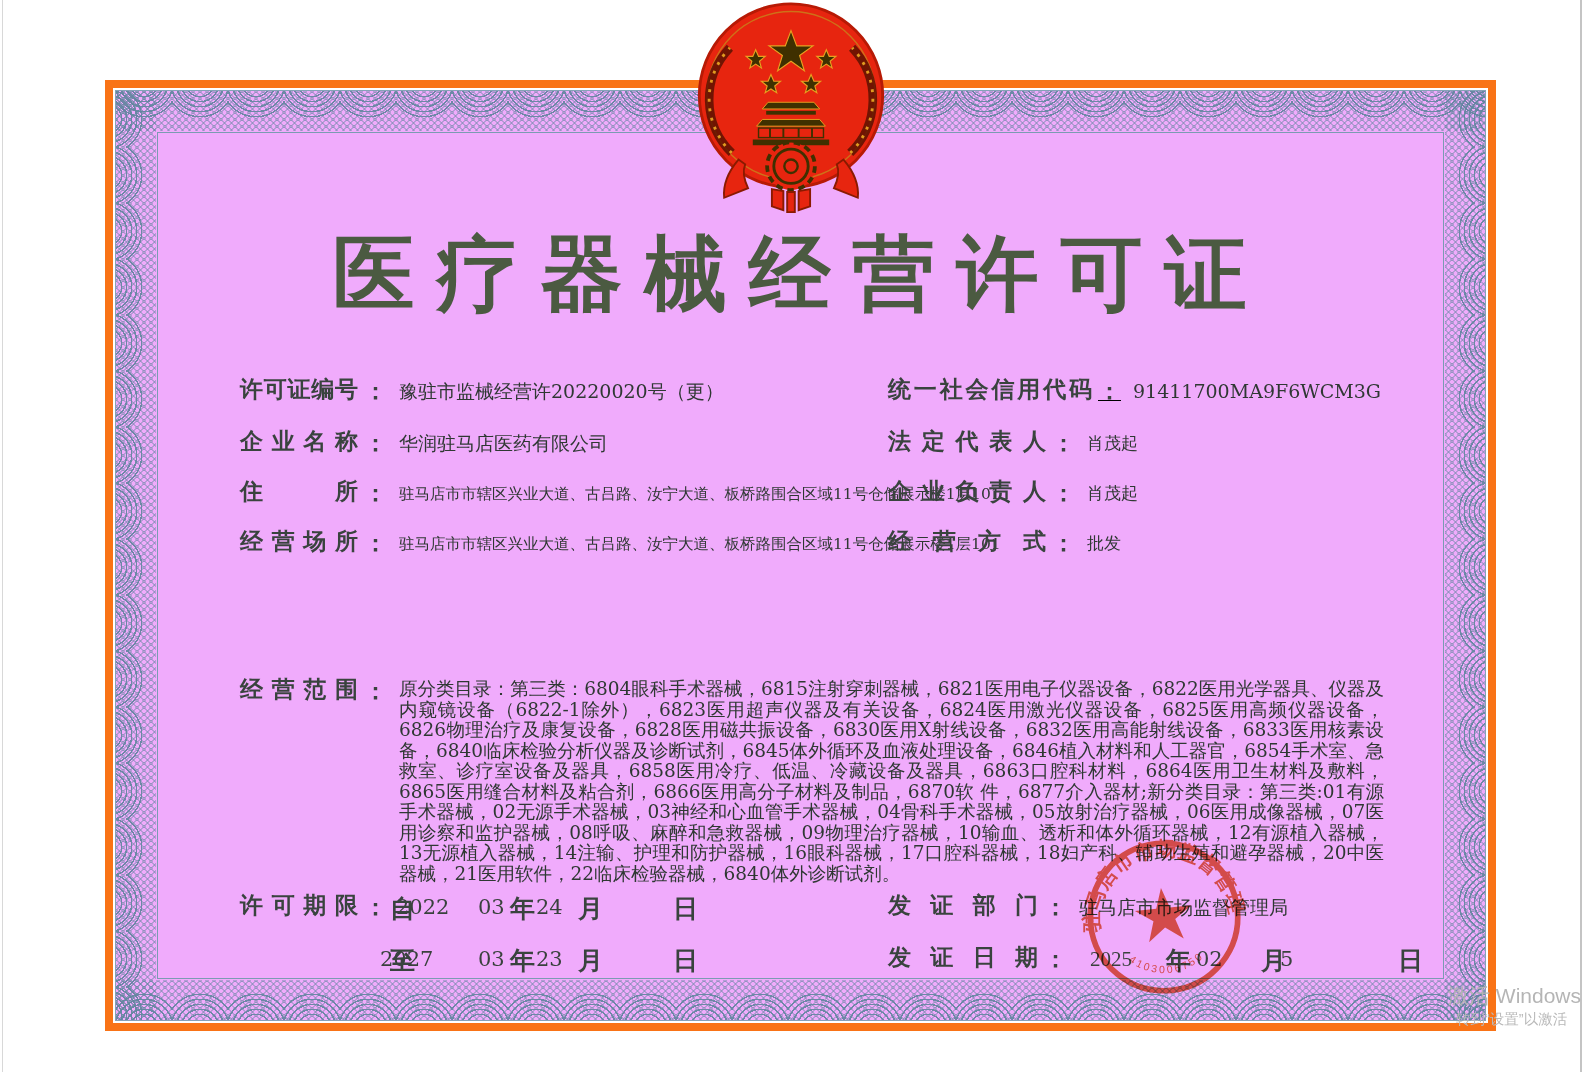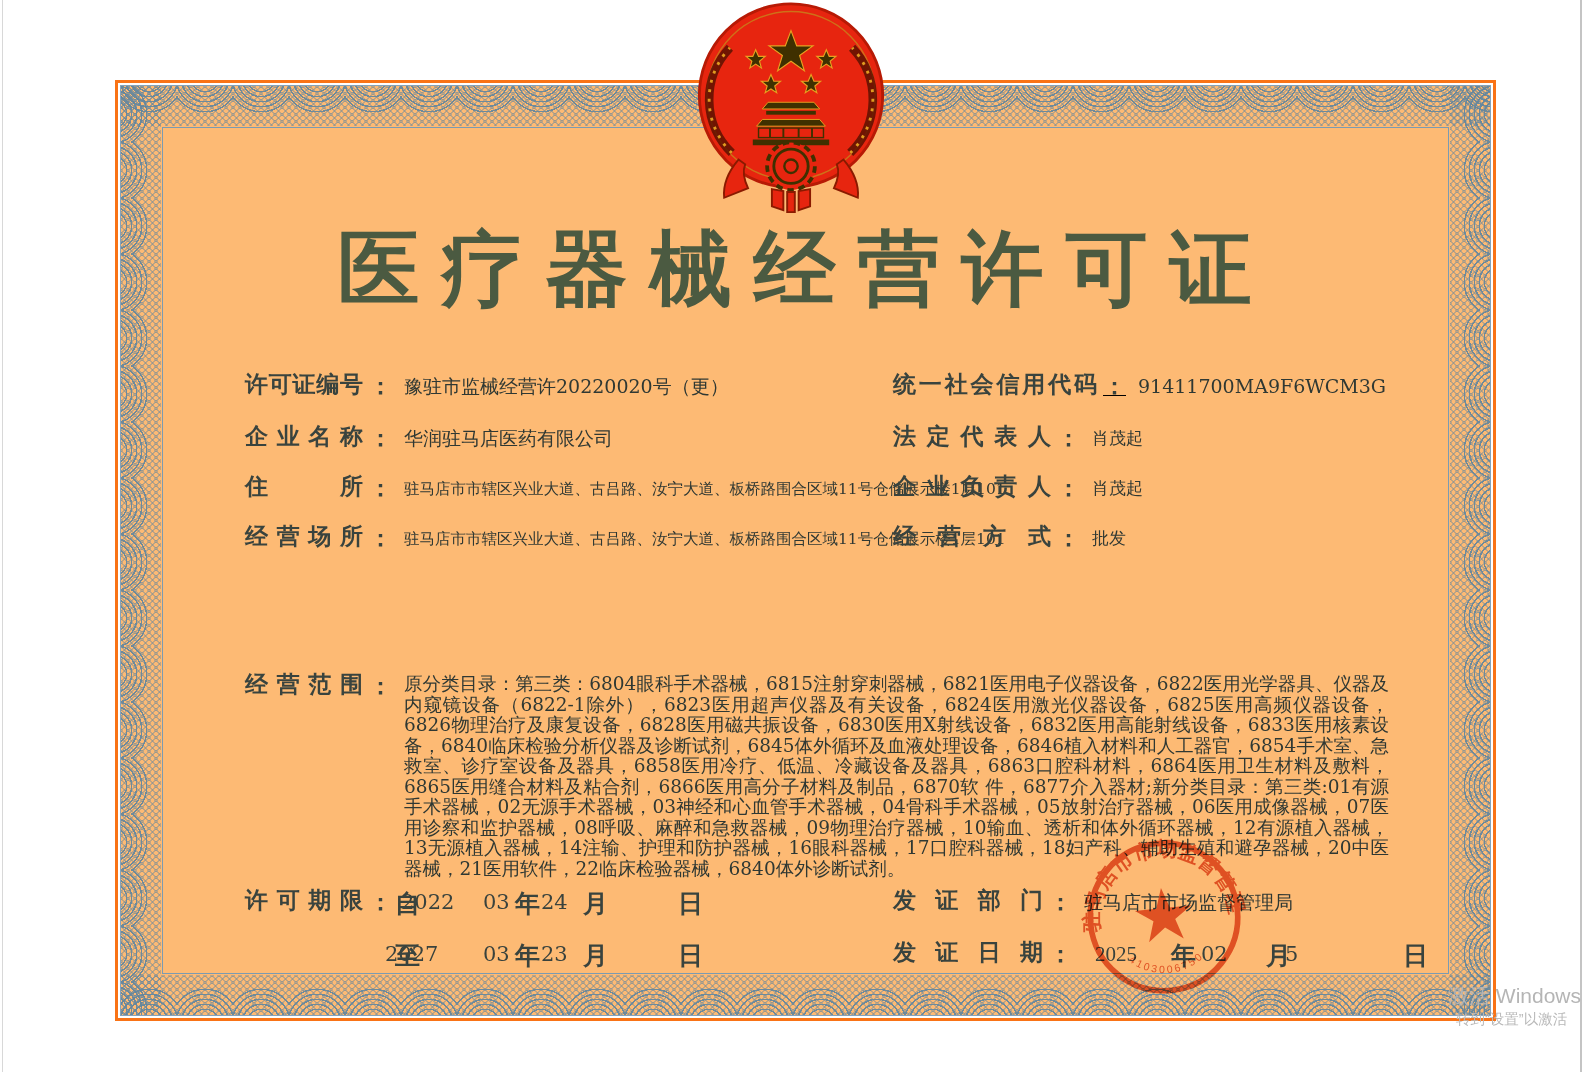--- a/index.html
+++ b/index.html
@@ -6,22 +6,22 @@
   body{
     width:1592px;height:1072px;position:relative;overflow:hidden;
     background:#ffffff;font-family:"Liberation Sans",sans-serif;
   }
   
   .win-edge-left{position:absolute;left:2px;top:0;width:1px;height:1072px;background:#d8d8d8;}
   .win-edge-right{position:absolute;left:1580px;top:0;width:2px;height:1072px;background:#c4c4c4;}
 
   
   .cert{
-    position:absolute;left:115px;top:80px;width:1375px;height:935px;
-    border:3px solid #f97316;background:#fdba74;
+    position:absolute;left:105px;top:80px;width:1375px;height:935px;
+    border:8px solid #f97316;background:#f0abfc;
     box-shadow: inset 0 0 0 2px #ffffff, inset 0 0 0 3px #86a2b8;
   }
   .band{position:absolute;opacity:.92;}
   .band-top{left:3px;right:3px;top:3px;height:40px;
     background-image:
       radial-gradient(circle at 28px -8px, transparent 0 13px, #62869f 13px 14.5px, transparent 14.5px 18px, #62869f 18px 19.5px, transparent 19.5px 23px, #62869f 23px 24.5px, transparent 24.5px 28px, #62869f 28px 29.5px, transparent 29.5px 33px, #62869f 33px 34.5px, transparent 34.5px),
       repeating-linear-gradient(45deg, rgba(98,134,159,.45) 0 1px, transparent 1px 4px),
       repeating-linear-gradient(-45deg, rgba(98,134,159,.45) 0 1px, transparent 1px 4px);
     background-size:56px 40px,7px 7px,7px 7px;
     background-repeat:repeat-x,repeat,repeat;}

